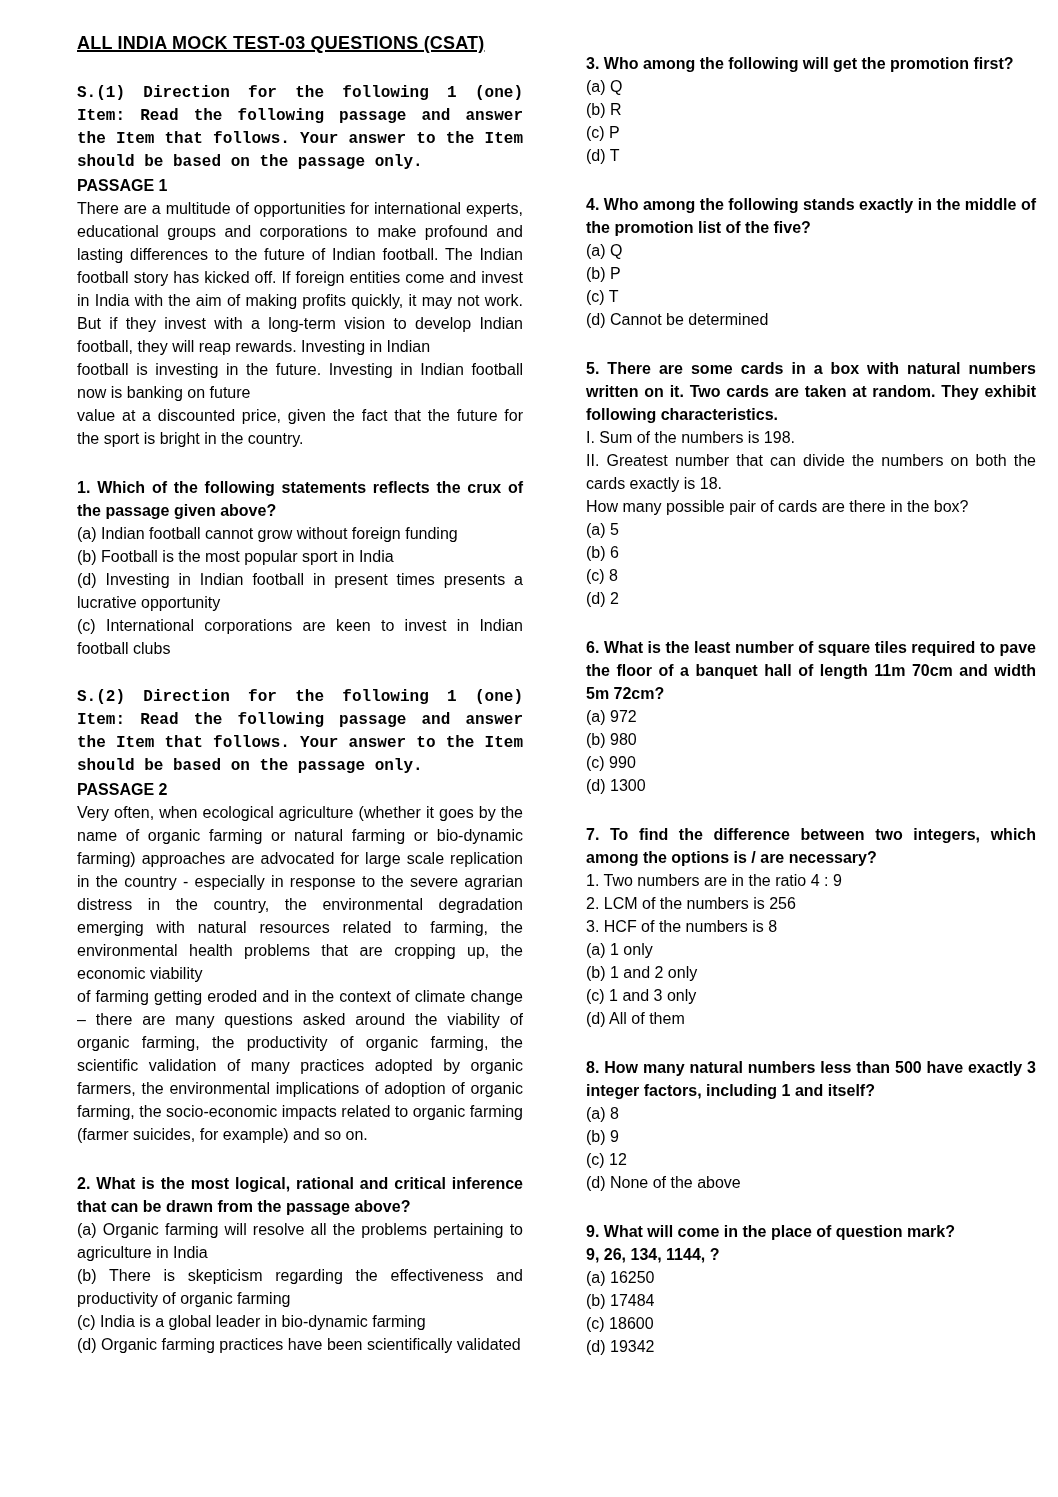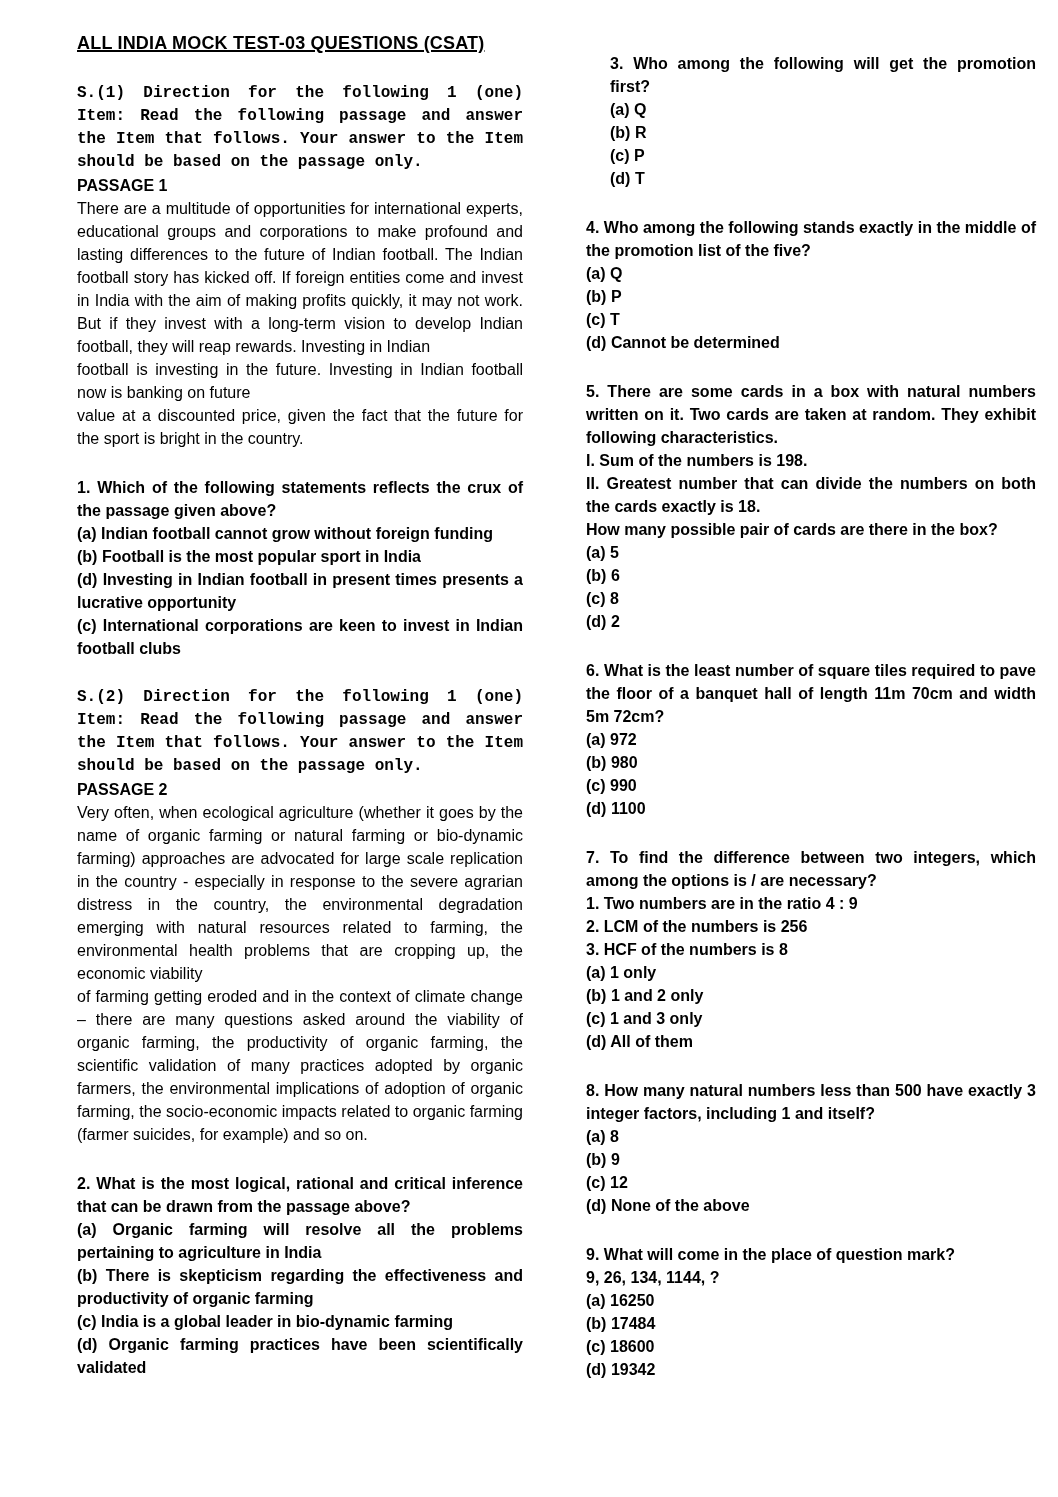--- a/index.html
+++ b/index.html
@@ -42,29 +42,28 @@
   .heading {
     font-weight: bold;
   }
   .passage {
     text-align: justify;
     white-space: pre-wrap;
   }
   .question {
     margin-top: 26px;
   }
-  .col-right .question:first-child { margin-top: 0; margin-left: 24px; }
+  .col-right .question:first-child { margin-top: 0; }
   .q-text {
     font-weight: bold;
     text-align: justify;
     white-space: pre-wrap;
   }
   .statement, .option {
     text-align: justify;
-    font-weight: bold;
   }
 </style>
 </head>
 <body>
 
 <div class="col col-left">
   <div class="doc-title">ALL INDIA MOCK TEST-03 QUESTIONS (CSAT)</div>
 <div class="direction">S.(1) Direction for the following 1 (one) Item: Read the following passage and answer the Item that follows. Your answer to the Item should be based on the passage only.</div>
     <div class="heading">PASSAGE 1</div>
     <div class="passage">There are a multitude of opportunities for international experts, educational groups and corporations to make profound and lasting differences to the future of Indian football. The Indian football story has kicked off. If foreign entities come and invest in India with the aim of making profits quickly, it may not work. But if they invest with a long-term vision to develop Indian football, they will reap rewards. Investing in Indian
@@ -113,21 +112,21 @@
       <div class="option">(a) 5</div>
       <div class="option">(b) 6</div>
       <div class="option">(c) 8</div>
       <div class="option">(d) 2</div>
     </div>
     <div class="question">
       <div class="q-text">6. What is the least number of square tiles required to pave the floor of a banquet hall of length 11m 70cm and width 5m 72cm?</div>
       <div class="option">(a) 972</div>
       <div class="option">(b) 980</div>
       <div class="option">(c) 990</div>
-      <div class="option">(d) 1100</div>
+      <div class="option">(d) 1300</div>
     </div>
     <div class="question">
       <div class="q-text">7. To find the difference between two integers, which among the options is / are necessary?</div>
       <div class="statement">1. Two numbers are in the ratio 4 : 9</div>
       <div class="statement">2. LCM of the numbers is 256</div>
       <div class="statement">3. HCF of the numbers is 8</div>
       <div class="option">(a) 1 only</div>
       <div class="option">(b) 1 and 2 only</div>
       <div class="option">(c) 1 and 3 only</div>
       <div class="option">(d) All of them</div>

